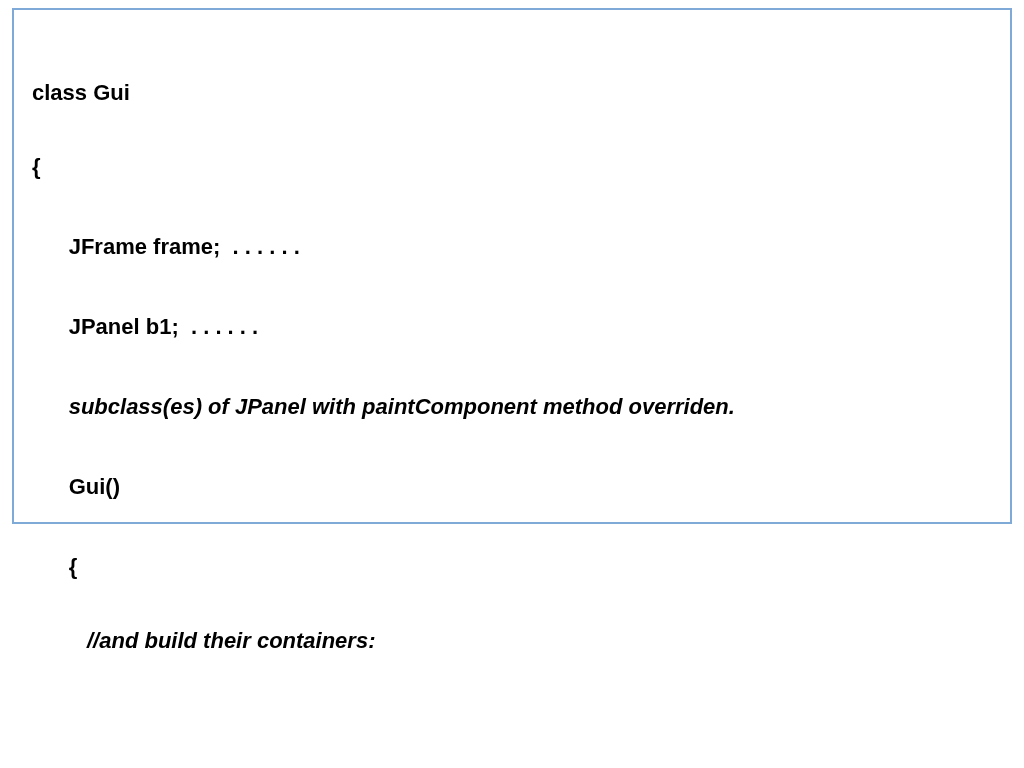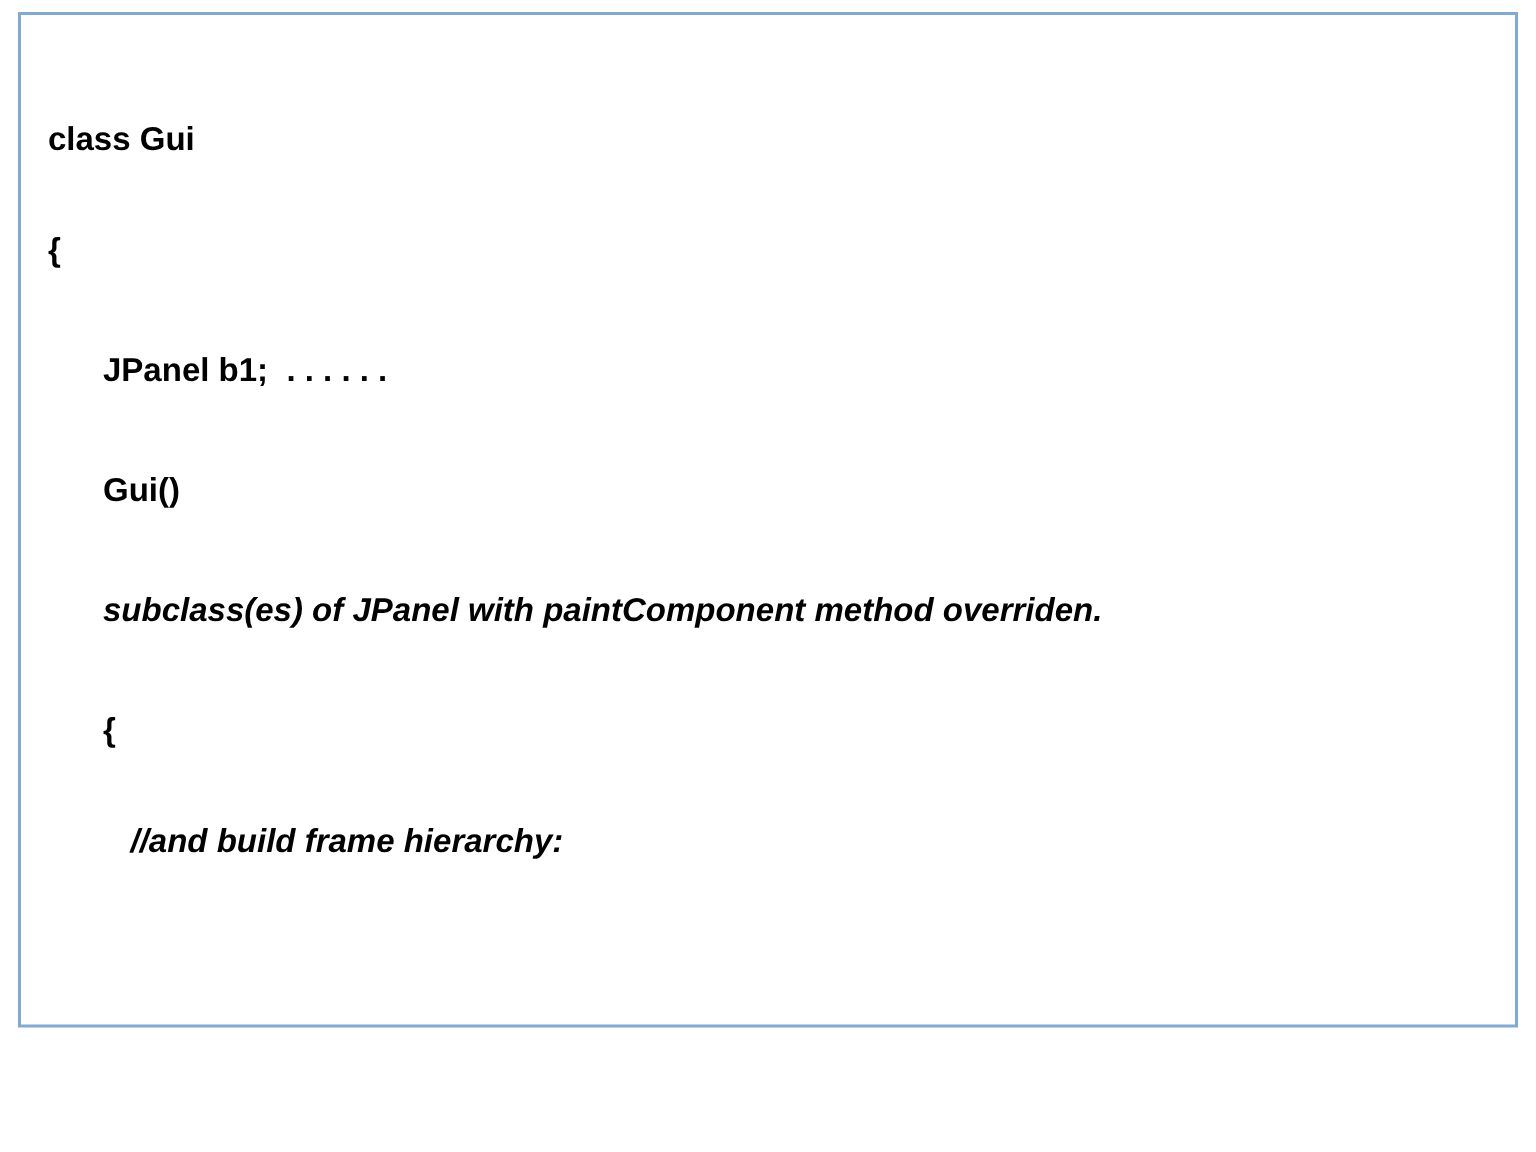--- a/index.html
+++ b/index.html
@@ -7,21 +7,21 @@
     padding: 0;
     width: 1024px;
     height: 768px;
     background: #ffffff;
     font-family: Arial, Helvetica, sans-serif;
   }
   .frame {
     box-sizing: border-box;
     margin: 8px 12px;
     width: 1000px;
-    height: 677px;
+    height: 516px;
     border: 2px solid #7fa9d6;
     background: #ffffff;
     padding: 28px 18px 18px 18px;
     color: #000000;
   }
   .code {
     font-size: 22px;
     line-height: 1.0;
     font-weight: bold;
     white-space: pre;
@@ -34,25 +34,26 @@
   .gap-before { margin-top: 14px; }
   .small-gap { margin-top: 8px; }
 </style>
 </head>
 <body>
 
 <div class="frame">
   <div class="code">
     <div class="line">class Gui</div>
     <div class="line small-gap">{</div>
+    <div class="line gap-before">      JFrame frame;  . . . . . .</div>
     <div class="line gap-before">      JPanel b1;  . . . . . .</div>
+    <div class="line gap-before italic">      subclass(es) of JPanel with paintComponent method overriden.</div>
     <div class="line gap-before">      Gui()</div>
-    <div class="line gap-before italic">      subclass(es) of JPanel with paintComponent method overriden.</div>
     <div class="line gap-before">      {</div>
-    <div class="line small-gap italic">         //and build frame hierarchy:</div>
+    <div class="line small-gap italic">         //and build their containers:</div>
     
     
     
     
     
     
     
     
     
     

